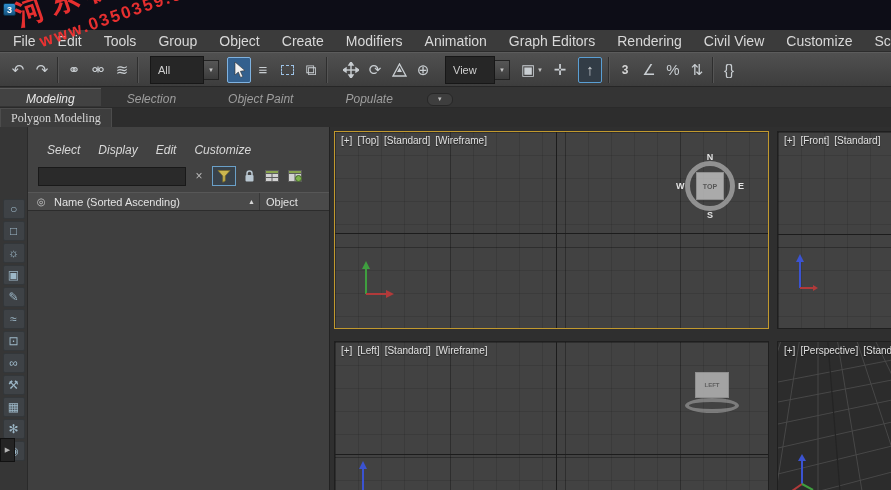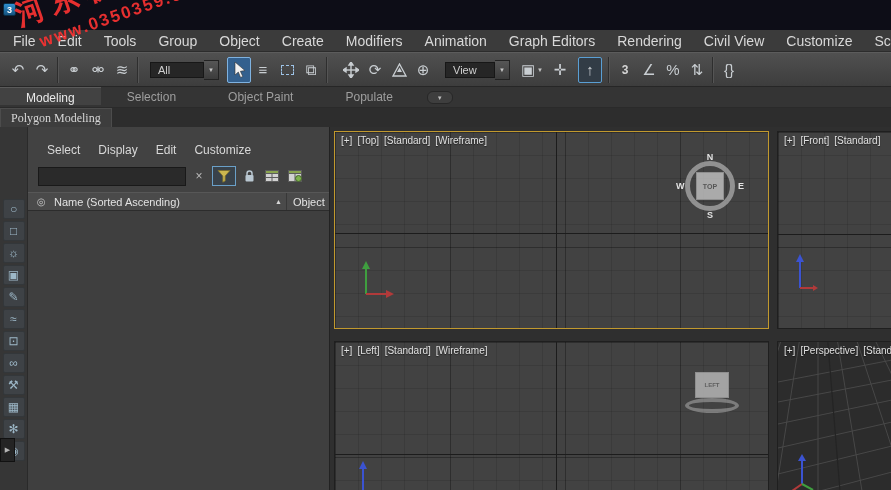--- a/index.html
+++ b/index.html
@@ -24,31 +24,31 @@
   .toolbar { position:absolute; left:0; top:52px; width:891px; height:35px;
     background:linear-gradient(#505050,#3d3d3d); border-top:1px solid #5c5c5c; border-bottom:1px solid #262626;
     display:flex; align-items:center; padding-left:6px; }
   .tb-btn { width:24px; height:26px; display:flex; align-items:center; justify-content:center;
     color:#c9ced2; font-size:15px; border-radius:2px; flex:0 0 auto; }
   .tb-btn svg { display:block; }
   .tb-btn.active-blue { background:#33608e; border:1px solid #7fb2e0; }
   .tb-btn.active-frame { border:1px solid #5a9fd4; background:#323c46; }
   .tb-sep { width:2px; height:26px; margin:0 3px;
     background:linear-gradient(90deg,#2e2e2e 50%,#555 50%); flex:0 0 auto; }
-  .tb-select { height:16px; background:#262626; border:1px solid #171717; color:#cfcfcf;
+  .tb-select { height:28px; background:#262626; border:1px solid #171717; color:#cfcfcf;
     font-size:11px; display:flex; align-items:center; padding:0 7px; flex:0 0 auto; }
   .tb-select-arrow { width:15px; height:20px; background:linear-gradient(#565656,#3c3c3c);
     border:1px solid #222; border-left:none; color:#c5c5c5; font-size:6px;
     display:flex; align-items:center; justify-content:center; flex:0 0 auto; }
   .tb-small-arrow { font-size:6px; color:#c5c5c5; margin-left:2px; }
   .region-icon { width:13px; height:10px; border:1px dashed #9fc4e8; }
   .snap-num { font-size:12px; font-weight:bold; color:#d5d5d5; }
   
   .ribbonrow { position:absolute; left:0; top:87px; width:891px; height:21px;
-    background:#343434; border-bottom:1px solid #2a2a2a; display:flex; align-items:flex-start; }
+    background:#343434; border-bottom:1px solid #2a2a2a; display:flex; align-items:center;font-style:italic; }
   .ribbon-tab { font-size:12px; color:#9e9e9e; padding:3px 26px 0 26px; white-space:nowrap; }
   .ribbon-tab.active { background:#424242; color:#e8e8e8; border-top:1px solid #5a5a5a; }
   .ribbon-overflow { width:26px; height:13px; margin:4px 0 0 8px; background:#3e3e3e;
     border:1px solid #272727; border-radius:6px; color:#bdbdbd; font-size:6px;
     display:flex; align-items:center; justify-content:center; }
   .polyrow { position:absolute; left:0; top:108px; width:891px; height:19px; background:#2d2d2d; display:flex; }
   .poly-tab { background:#3d3d3d; border:1px solid #4c4c4c; border-bottom:none; color:#d6d6d6;
     font-size:12px; padding:2px 10px 0 10px; white-space:nowrap;font-family:Liberation Serif, serif; }
   
   .main { position:absolute; left:0; top:127px; width:891px; height:363px; background:#2f2f2f; }
@@ -57,31 +57,31 @@
     border-right:1px solid #2a2a2a; padding-top:70px; }
   .strip-btn { width:22px; height:20px; margin:2px auto 1px auto; color:#9db8c8; font-size:12px;
     display:flex; align-items:center; justify-content:center; border-radius:2px; background:#3f4折4; }
   .strip-btn { background:#3e4246; border:1px solid #33373a; }
   .expand-btn { position:absolute; left:0; top:311px; width:15px; height:24px; background:#242424;
     border:1px solid #111; color:#b5b5b5; font-size:7px; display:flex; align-items:center; justify-content:center; }
   
   .explorer { position:absolute; left:28px; top:0; width:302px; height:363px; background:#424242;
     border-right:1px solid #222; display:flex; flex-direction:column; }
   .exp-menus { display:flex; padding:14px 0 4px 10px; }
-  .exp-menu-item { color:#d8d8d8; font-size:12px; padding:2px 9px; white-space:nowrap; }
+  .exp-menu-item { color:#d8d8d8; font-size:12px; padding:2px 9px; white-space:nowrap;font-style:italic; }
   .exp-toolbar { display:flex; align-items:center; padding:3px 4px 6px 10px; }
   .exp-search { width:148px; height:19px; background:#2a2a2a; border:1px solid #191919;
     color:#ddd; font-size:11px; padding:0 4px; outline:none; }
   .exp-ico { width:20px; height:20px; display:flex; align-items:center; justify-content:center;
     color:#b9b9b9; font-size:12px; margin-left:3px; flex:0 0 auto; }
   .exp-ico.framed { border:1px solid #6aa0c8; background:#39424a; width:24px; }
   .exp-header { display:flex; align-items:center; height:19px; background:#4a4a4a;
     border-top:1px solid #575757; border-bottom:1px solid #2c2c2c; font-size:11px; color:#e2e2e2; }
   .hdr-icon { width:26px; text-align:center; color:#c9c9c9; font-size:10px; }
-  .hdr-name { width:233px; display:flex; align-items:center; justify-content:space-between;
+  .hdr-name { width:206px; display:flex; align-items:center; justify-content:space-between;
     padding-right:4px; border-right:1px solid #383838; height:100%; }
   .hdr-sort { font-size:7px; color:#d6d6d6; }
   .hdr-frozen { flex:1; padding-left:6px; }
   .exp-list { flex:1; background:#3f3f3f; }
   
   .viewarea { position:absolute; left:330px; top:0; width:561px; height:363px; background:#2f2f2f; }
   .vp { position:absolute; overflow:hidden; }
   .ortho { background-color:#424242;
     background-image:
       linear-gradient(to right, rgba(0,0,0,0.22) 1px, transparent 1px),

